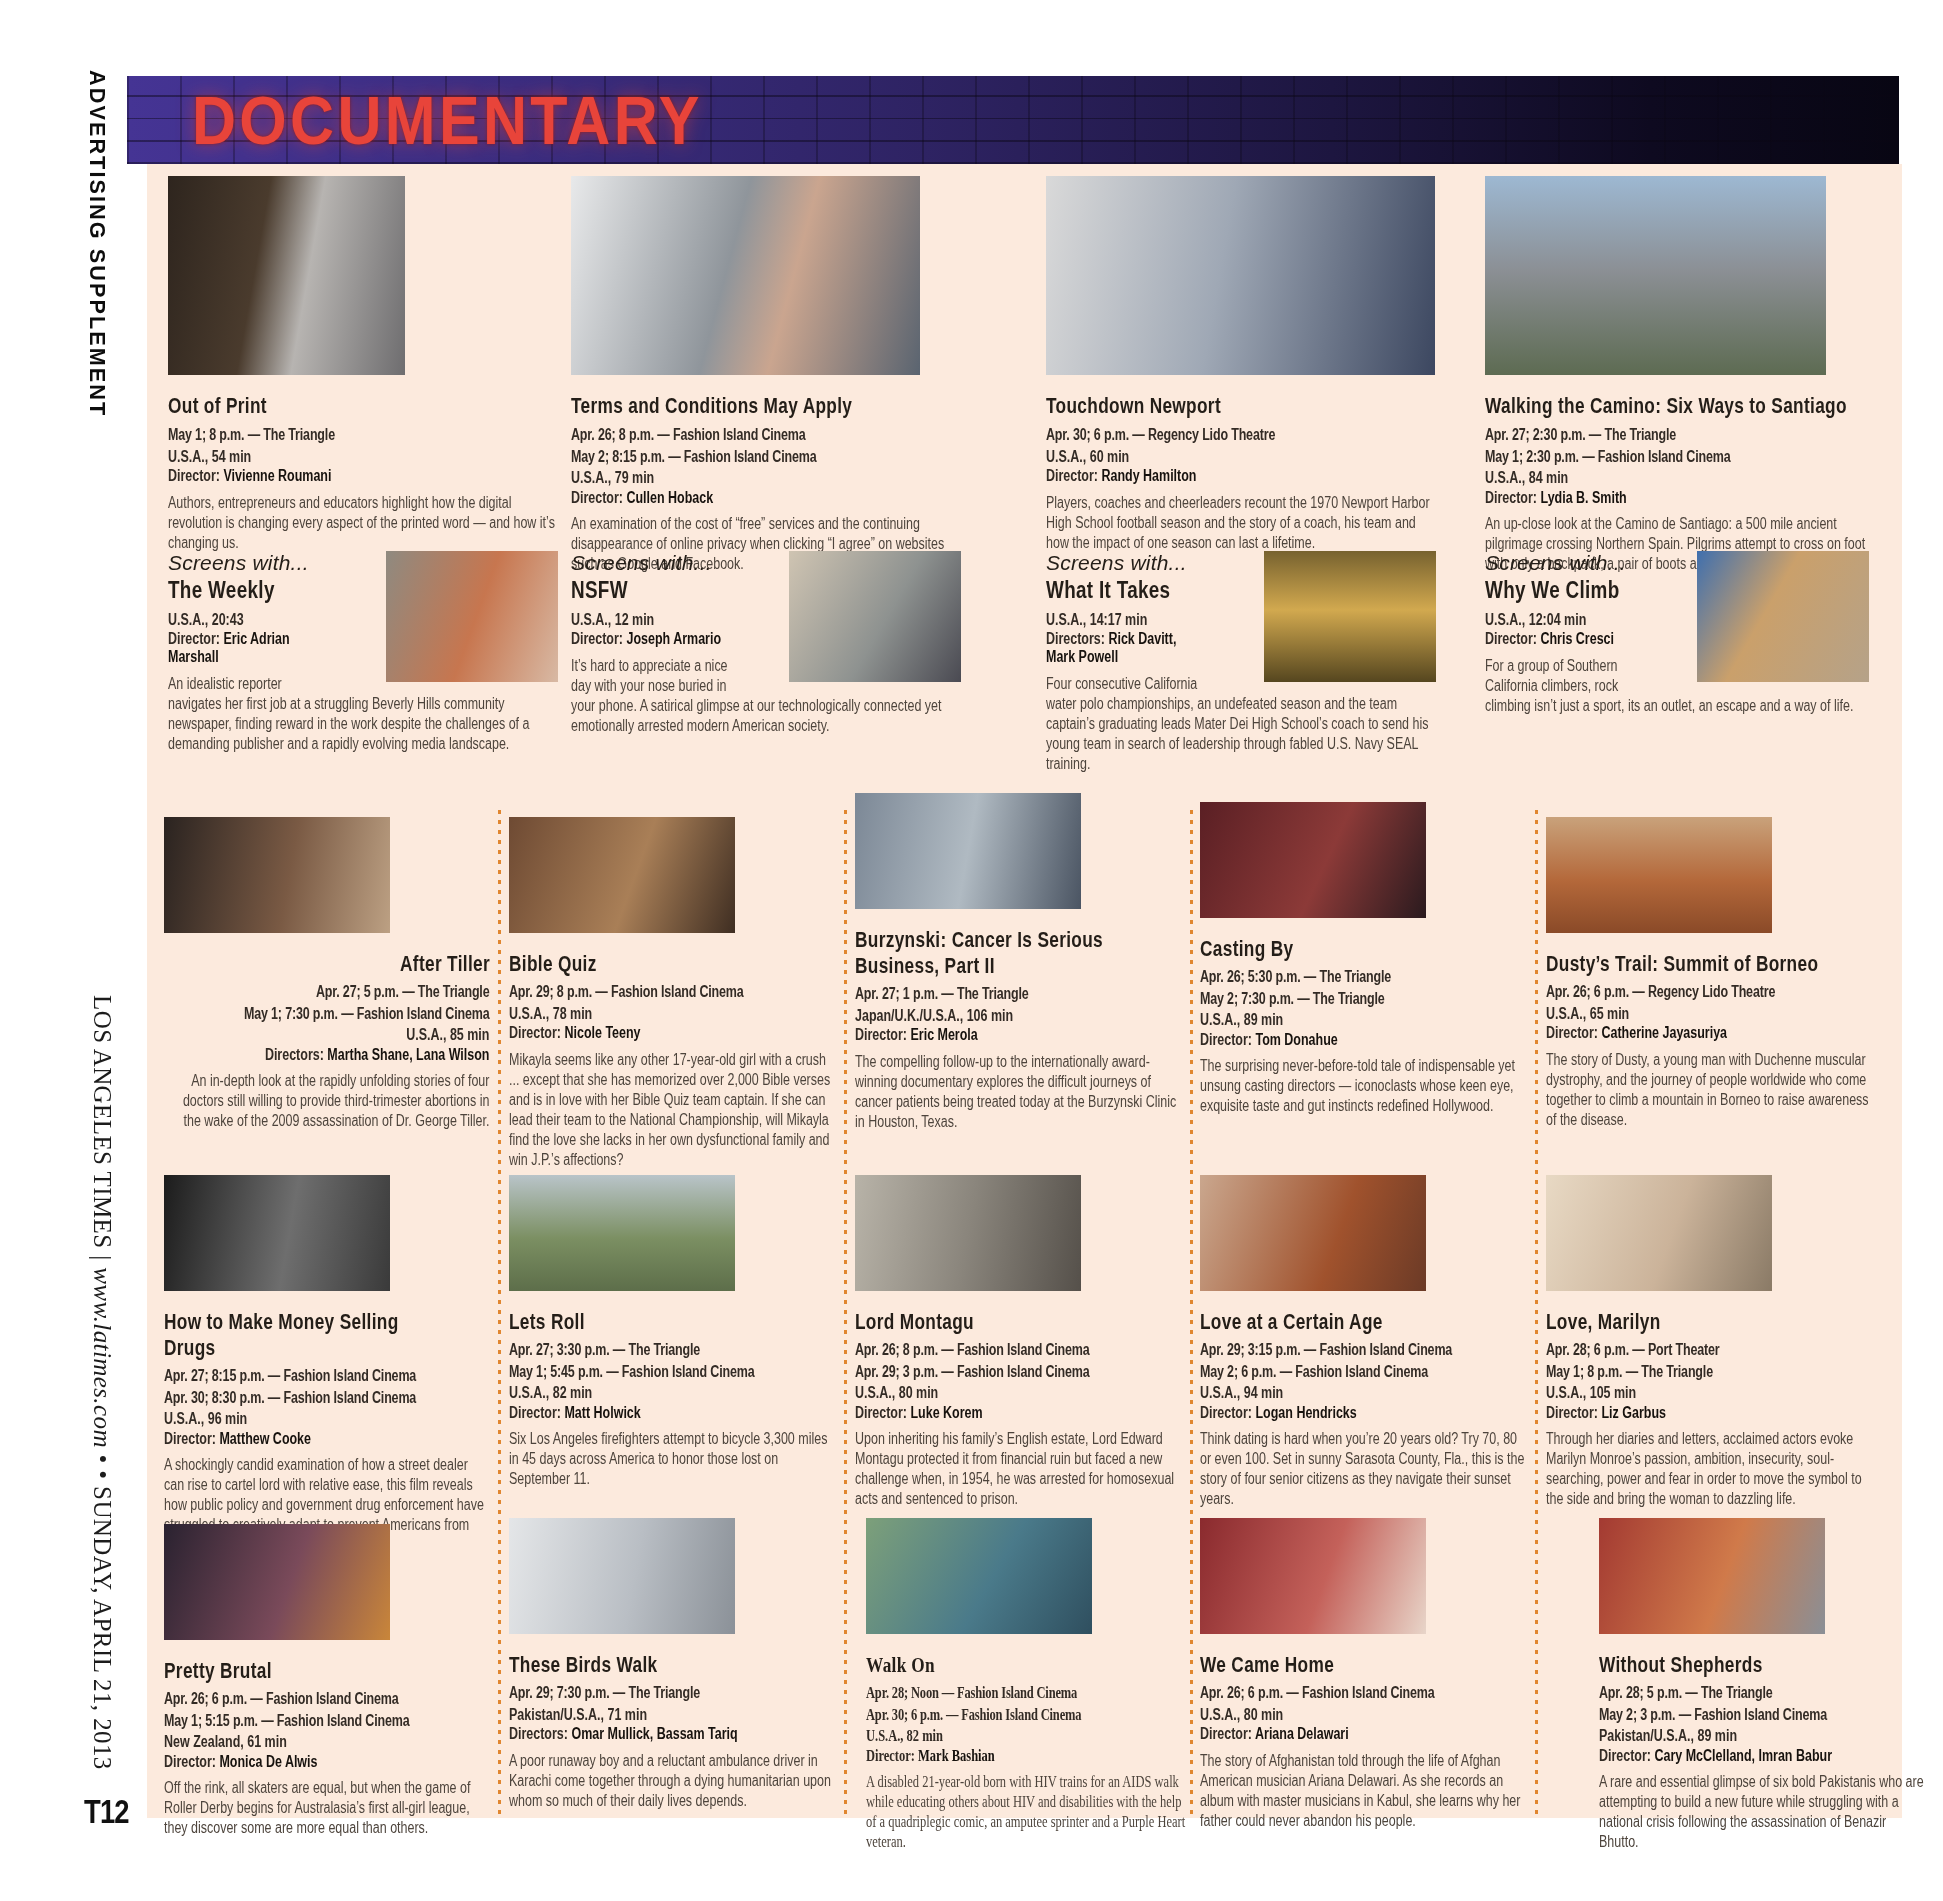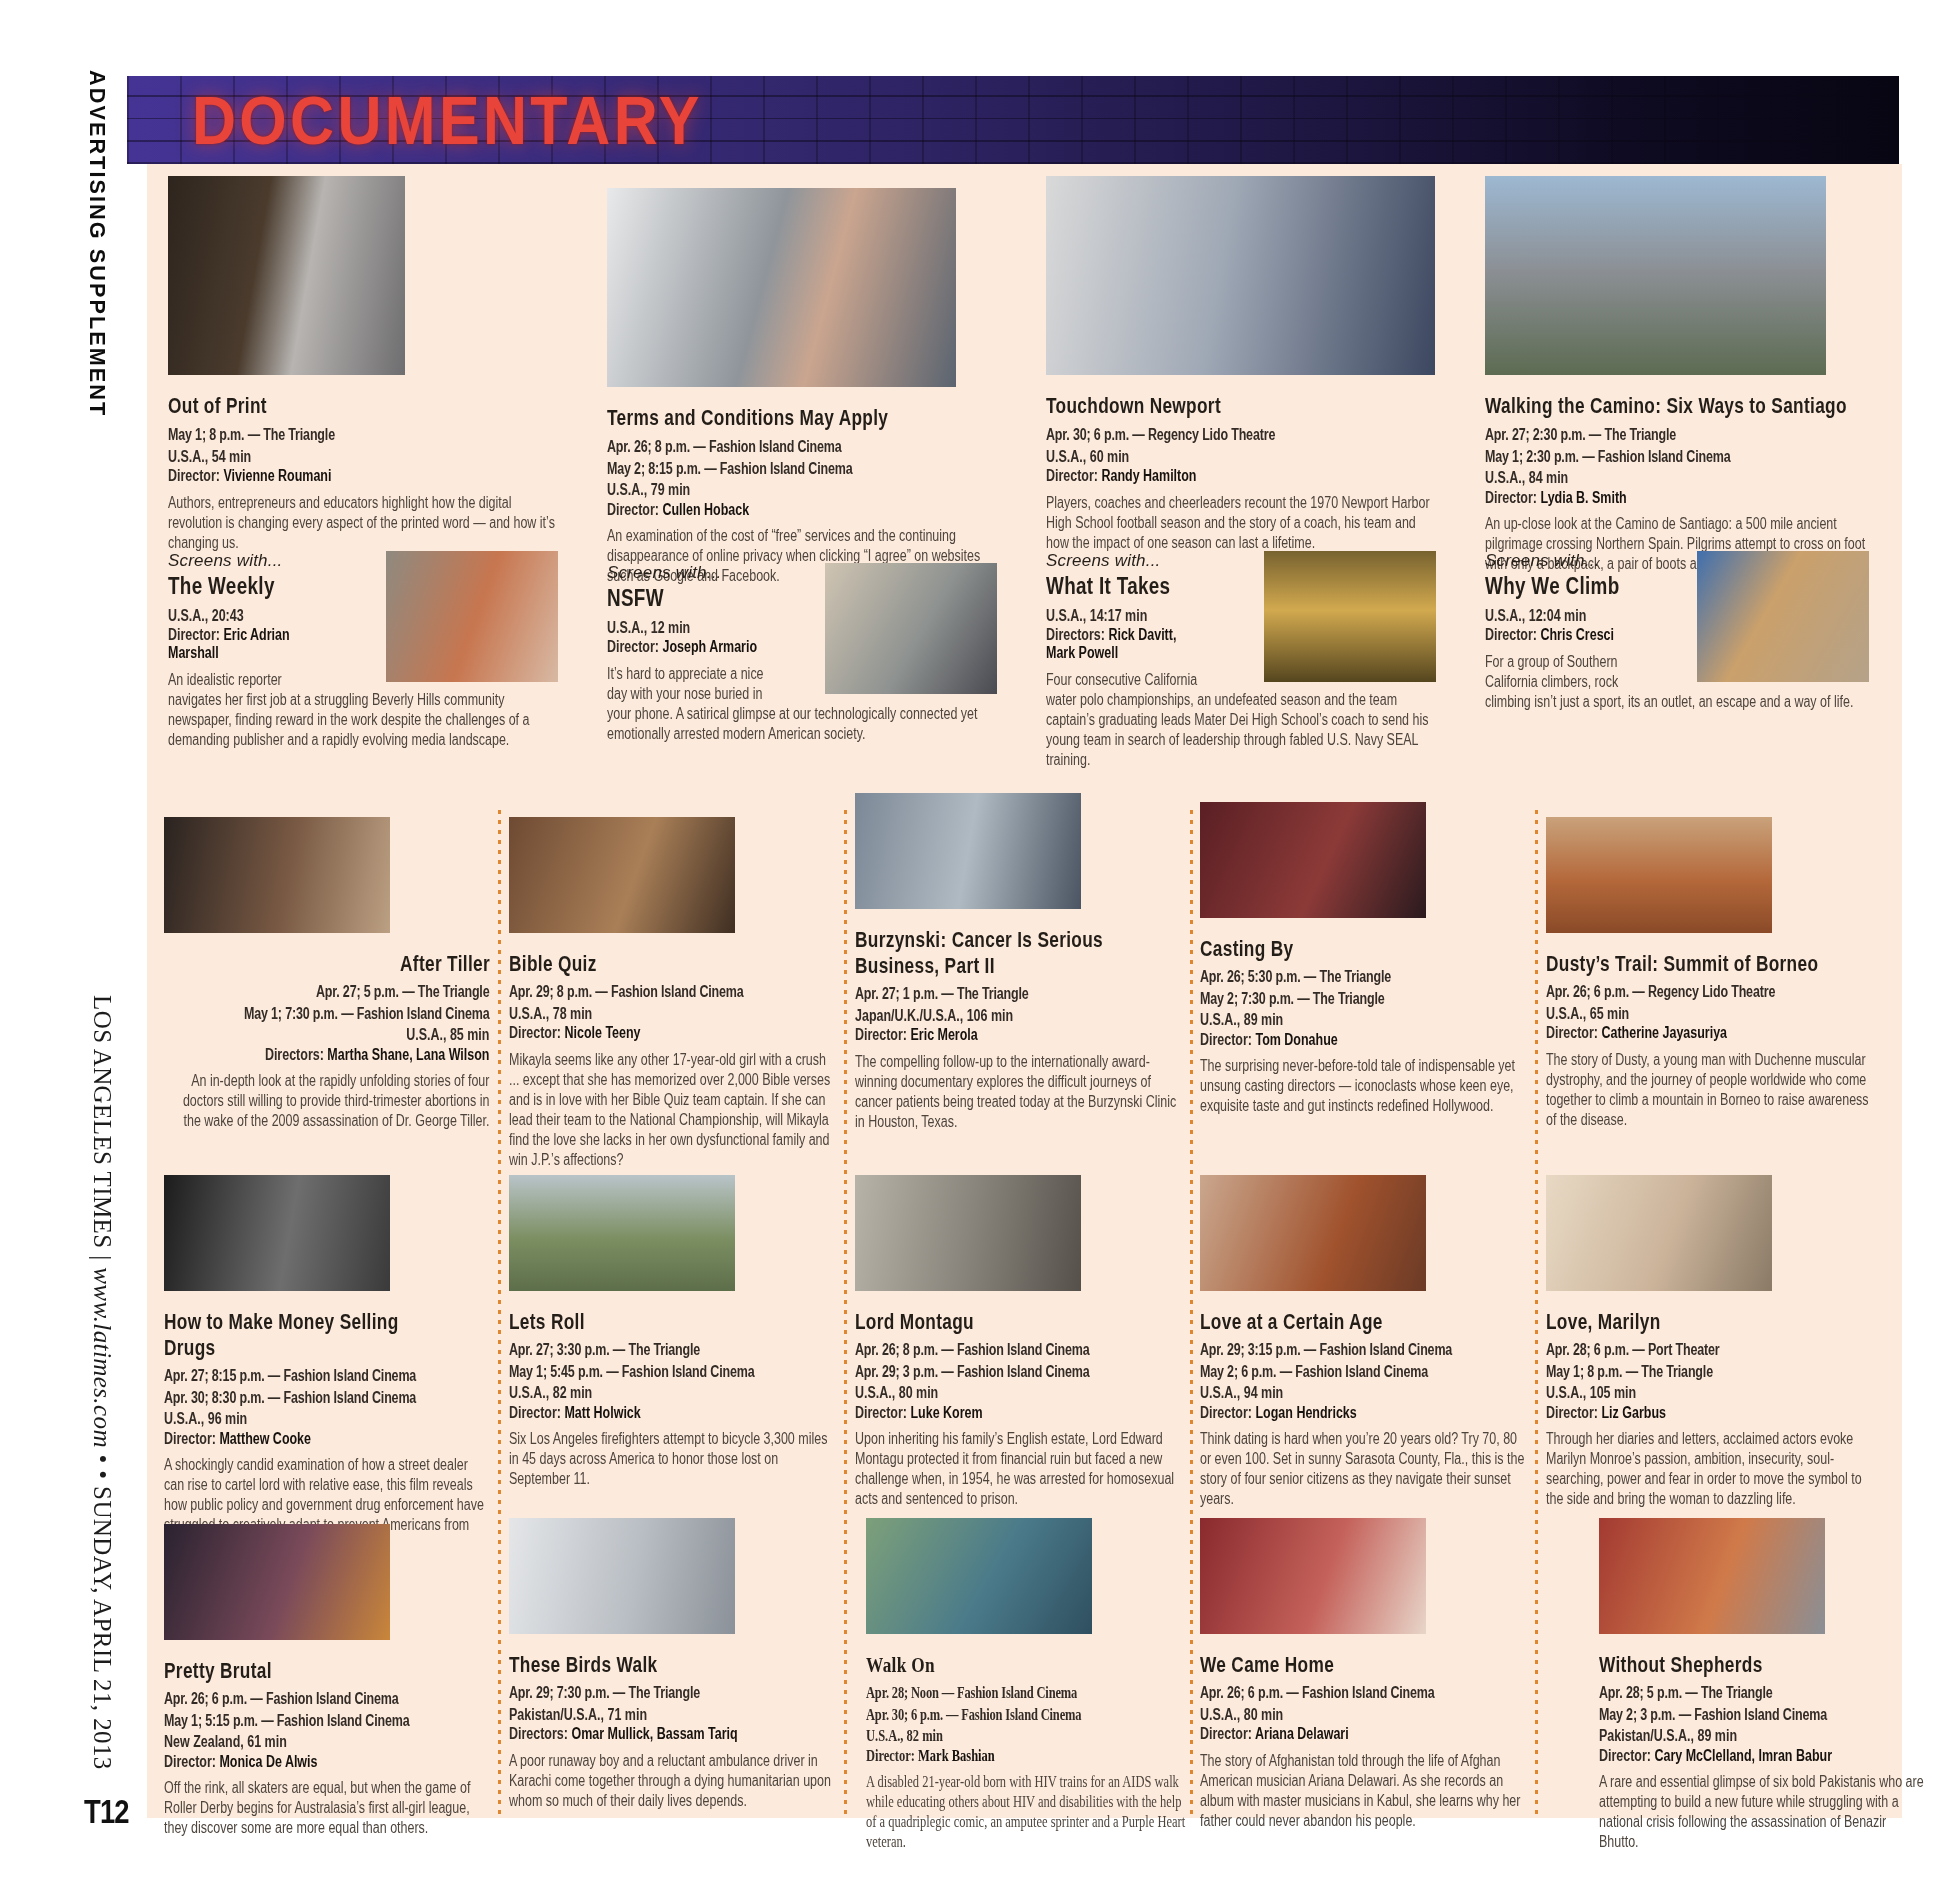--- a/index.html
+++ b/index.html
@@ -38,21 +38,21 @@
   .dir-label{font-size:16px;font-weight:bold;color:#332b25;}
   .dir-name{font-size:16px;font-weight:bold;color:#17120e;}
   .descr{font-size:16px;line-height:20px;color:#4d443c;margin-top:7.5px;}
 
   
   .fcol{position:absolute;top:176px;height:619px;}
   .fimg{height:199px;margin-bottom:10.8px;}
   .fcol .f-title{margin-bottom:5px;white-space:nowrap;}
   .sw{position:absolute;left:0;top:375px;width:100%;}
   .sw-img{float:right;width:172px;height:131px;margin:0 0 6.6px 13.3px;}
-  .sw-label{font-style:italic;font-size:17px;color:#241e18;letter-spacing:0.2px;}
+  .sw-label{font-style:italic;font-size:21px;color:#241e18;letter-spacing:0.2px;}
   .sw-title{font-size:23px;font-weight:bold;letter-spacing:0.4px;color:#241e18;
             transform:scaleX(.82);transform-origin:0 0;width:122%;margin:1.7px 0 5px 0;}
 
   
   .gcell{position:absolute;width:326px;}
   .gimg{width:226px;height:116px;margin-bottom:7.5px;}
   .gcell .f-title{margin-bottom:4.2px;}
   .vsep{position:absolute;width:3.3px;top:810px;height:1004px;
         background:repeating-linear-gradient(180deg,#e0862f 0 4.2px,rgba(0,0,0,0) 4.2px 10px);}
 </style>
@@ -88,21 +88,21 @@
       <div class="sw-label">Screens with...</div>
       <h3 class="sw-title">The Weekly</h3>
       <div class="condense">
         <div class="country">U.S.A., 20:43</div>
         <div><span class="dir-label">Director: </span><span class="dir-name">Eric Adrian Marshall</span></div>
         <p class="descr">An idealistic reporter navigates her first job at a struggling Beverly Hills community newspaper, finding reward in the work despite the challenges of a demanding publisher and a rapidly evolving media landscape.</p>
       </div>
     </section>
   </article>
 
-  <article class="fcol" style="left: 607px; width: 390px; margin-top: 12px;">
+  <article class="fcol" style="left: 571px; width: 390px;">
     <div class="fimg" title="zuckerberg-and-submit-button-photo" style="width: 349px; background: linear-gradient(105deg, rgb(232, 233, 234), rgb(143, 149, 155) 45%, rgb(202, 165, 143) 62%, rgb(90, 100, 112));"></div>
     <h2 class="f-title">Terms and Conditions May Apply</h2>
     <div class="condense">
       <div class="lines">
           <div class="meta-line">Apr. 26; 8 p.m. — Fashion Island Cinema</div>
           <div class="meta-line">May 2; 8:15 p.m. — Fashion Island Cinema</div>
         </div>
       <div class="country">U.S.A., 79 min</div>
       <div><span class="dir-label">Director: </span><span class="dir-name">Cullen Hoback</span></div>
       <p class="descr">An examination of the cost of “free” services and the continuing disappearance of online privacy when clicking “I agree” on websites such as Google and Facebook.</p>

